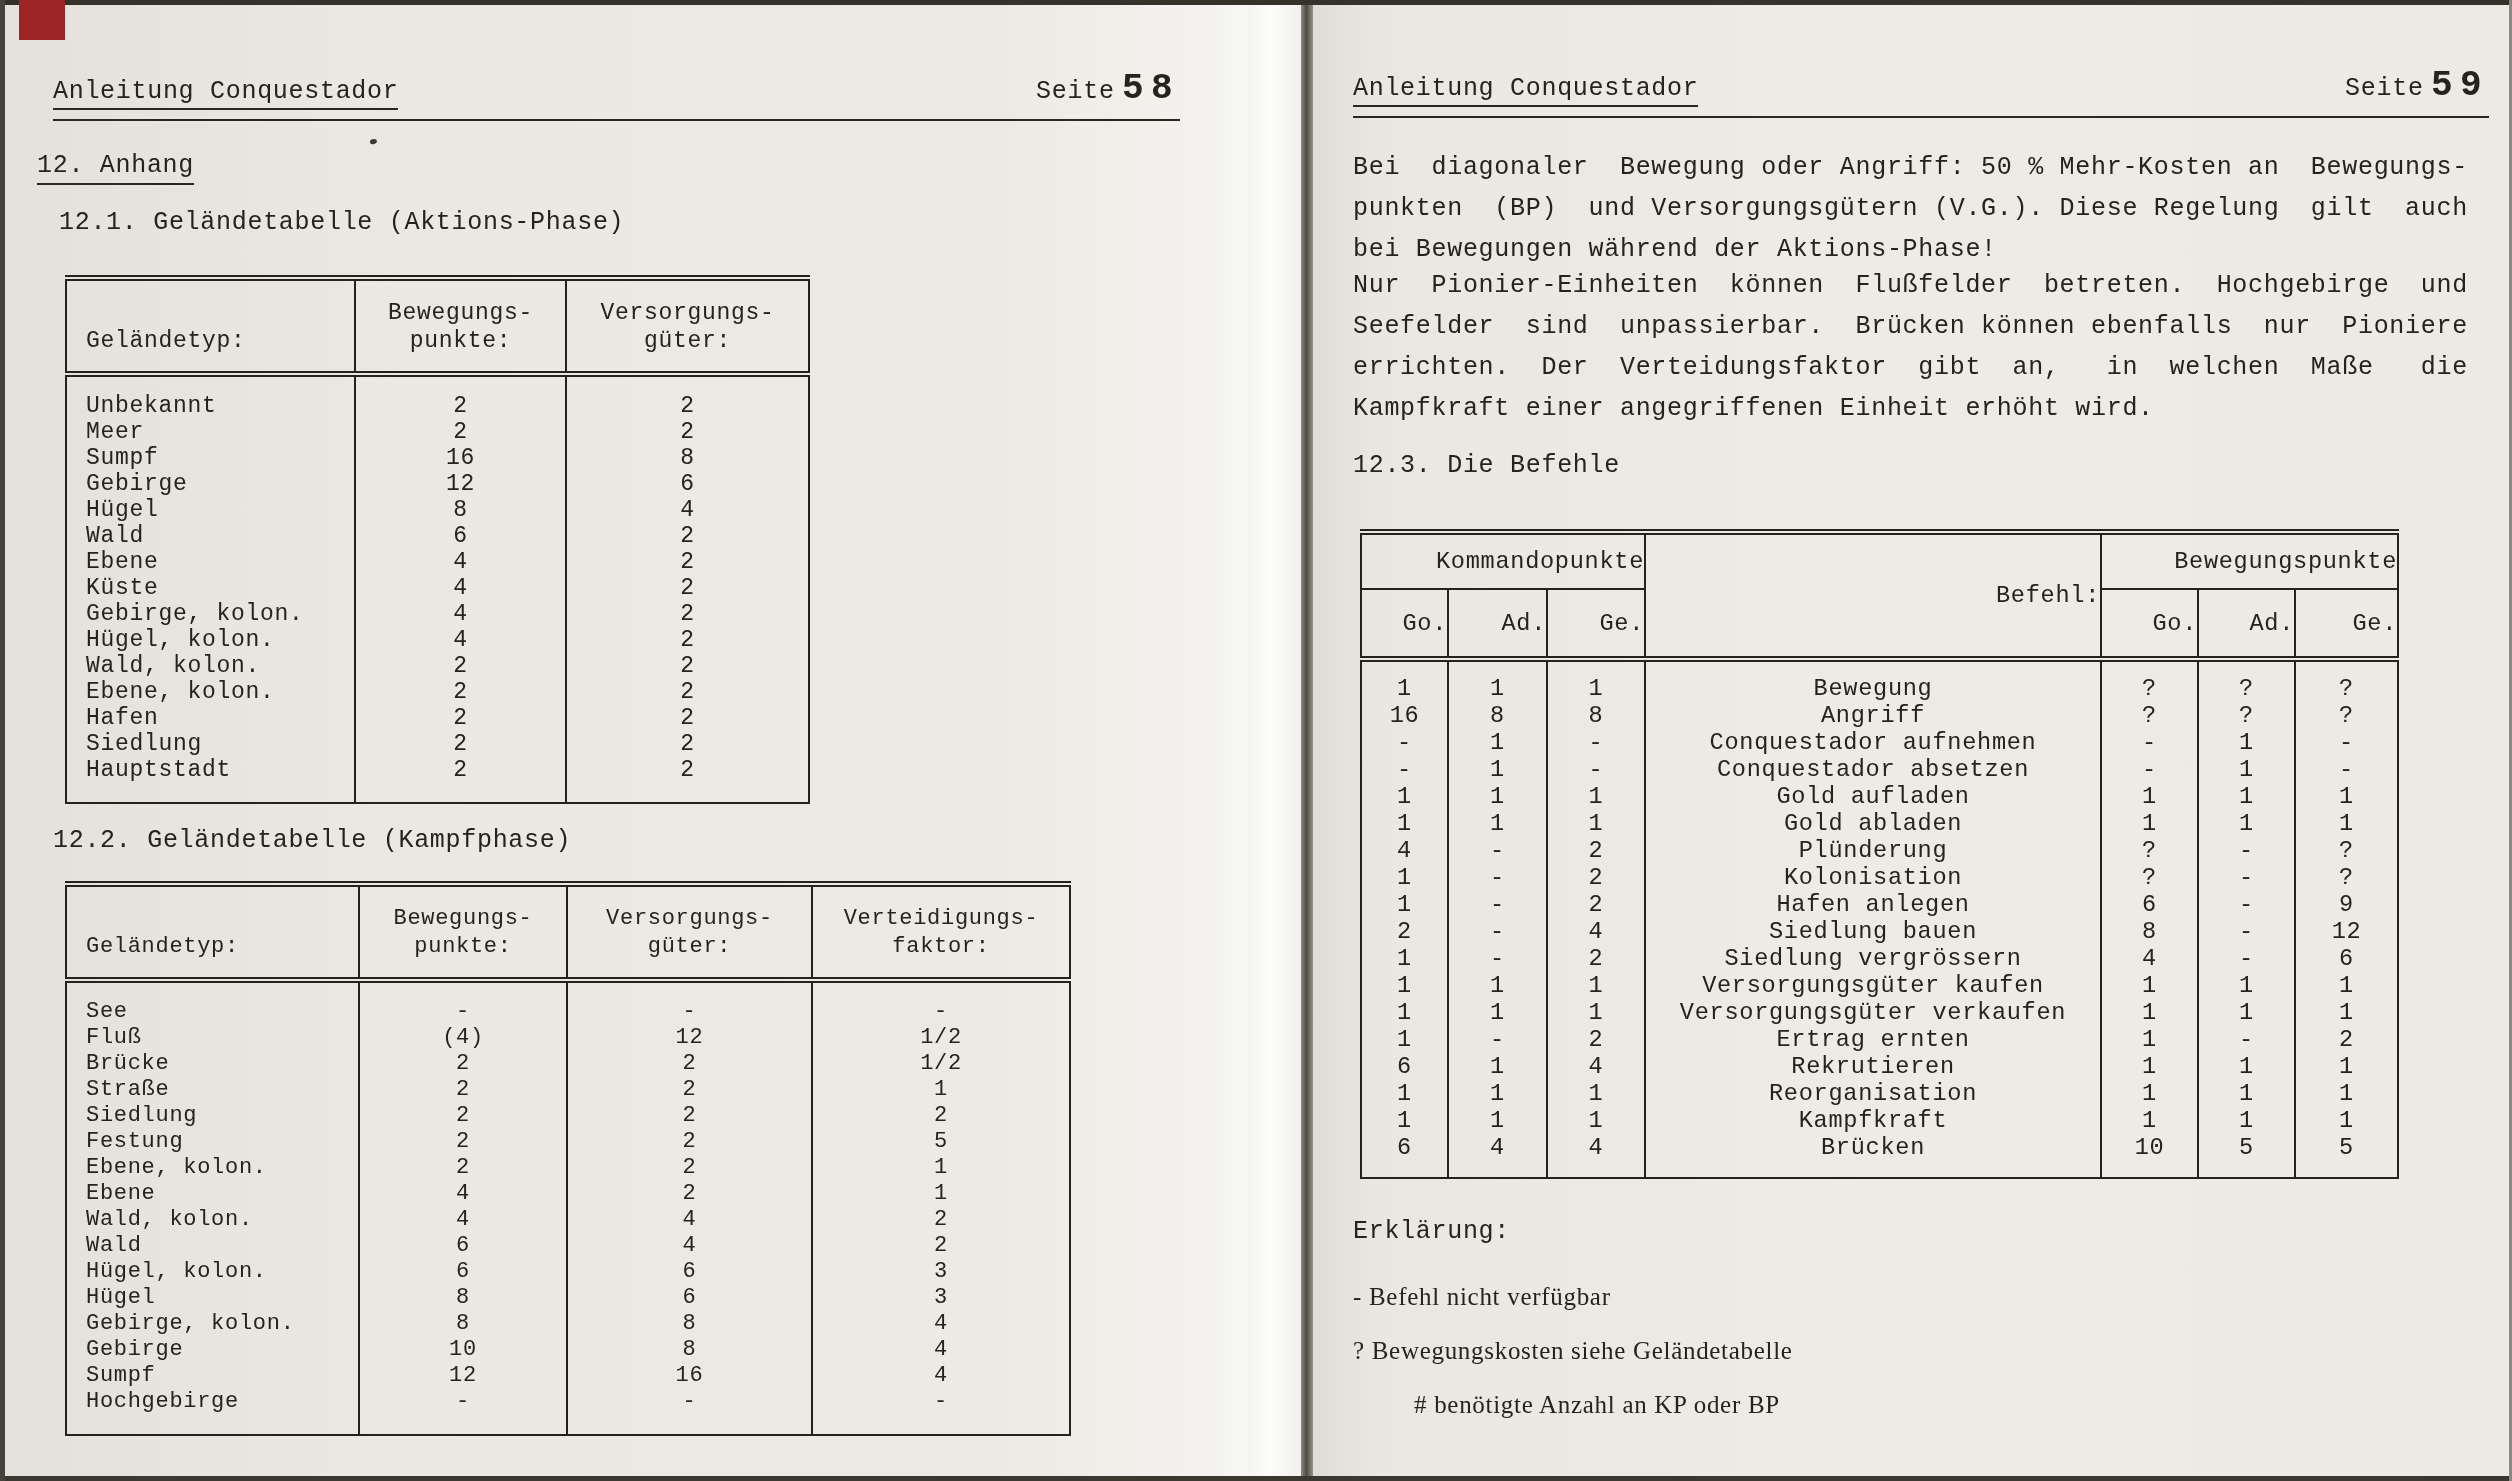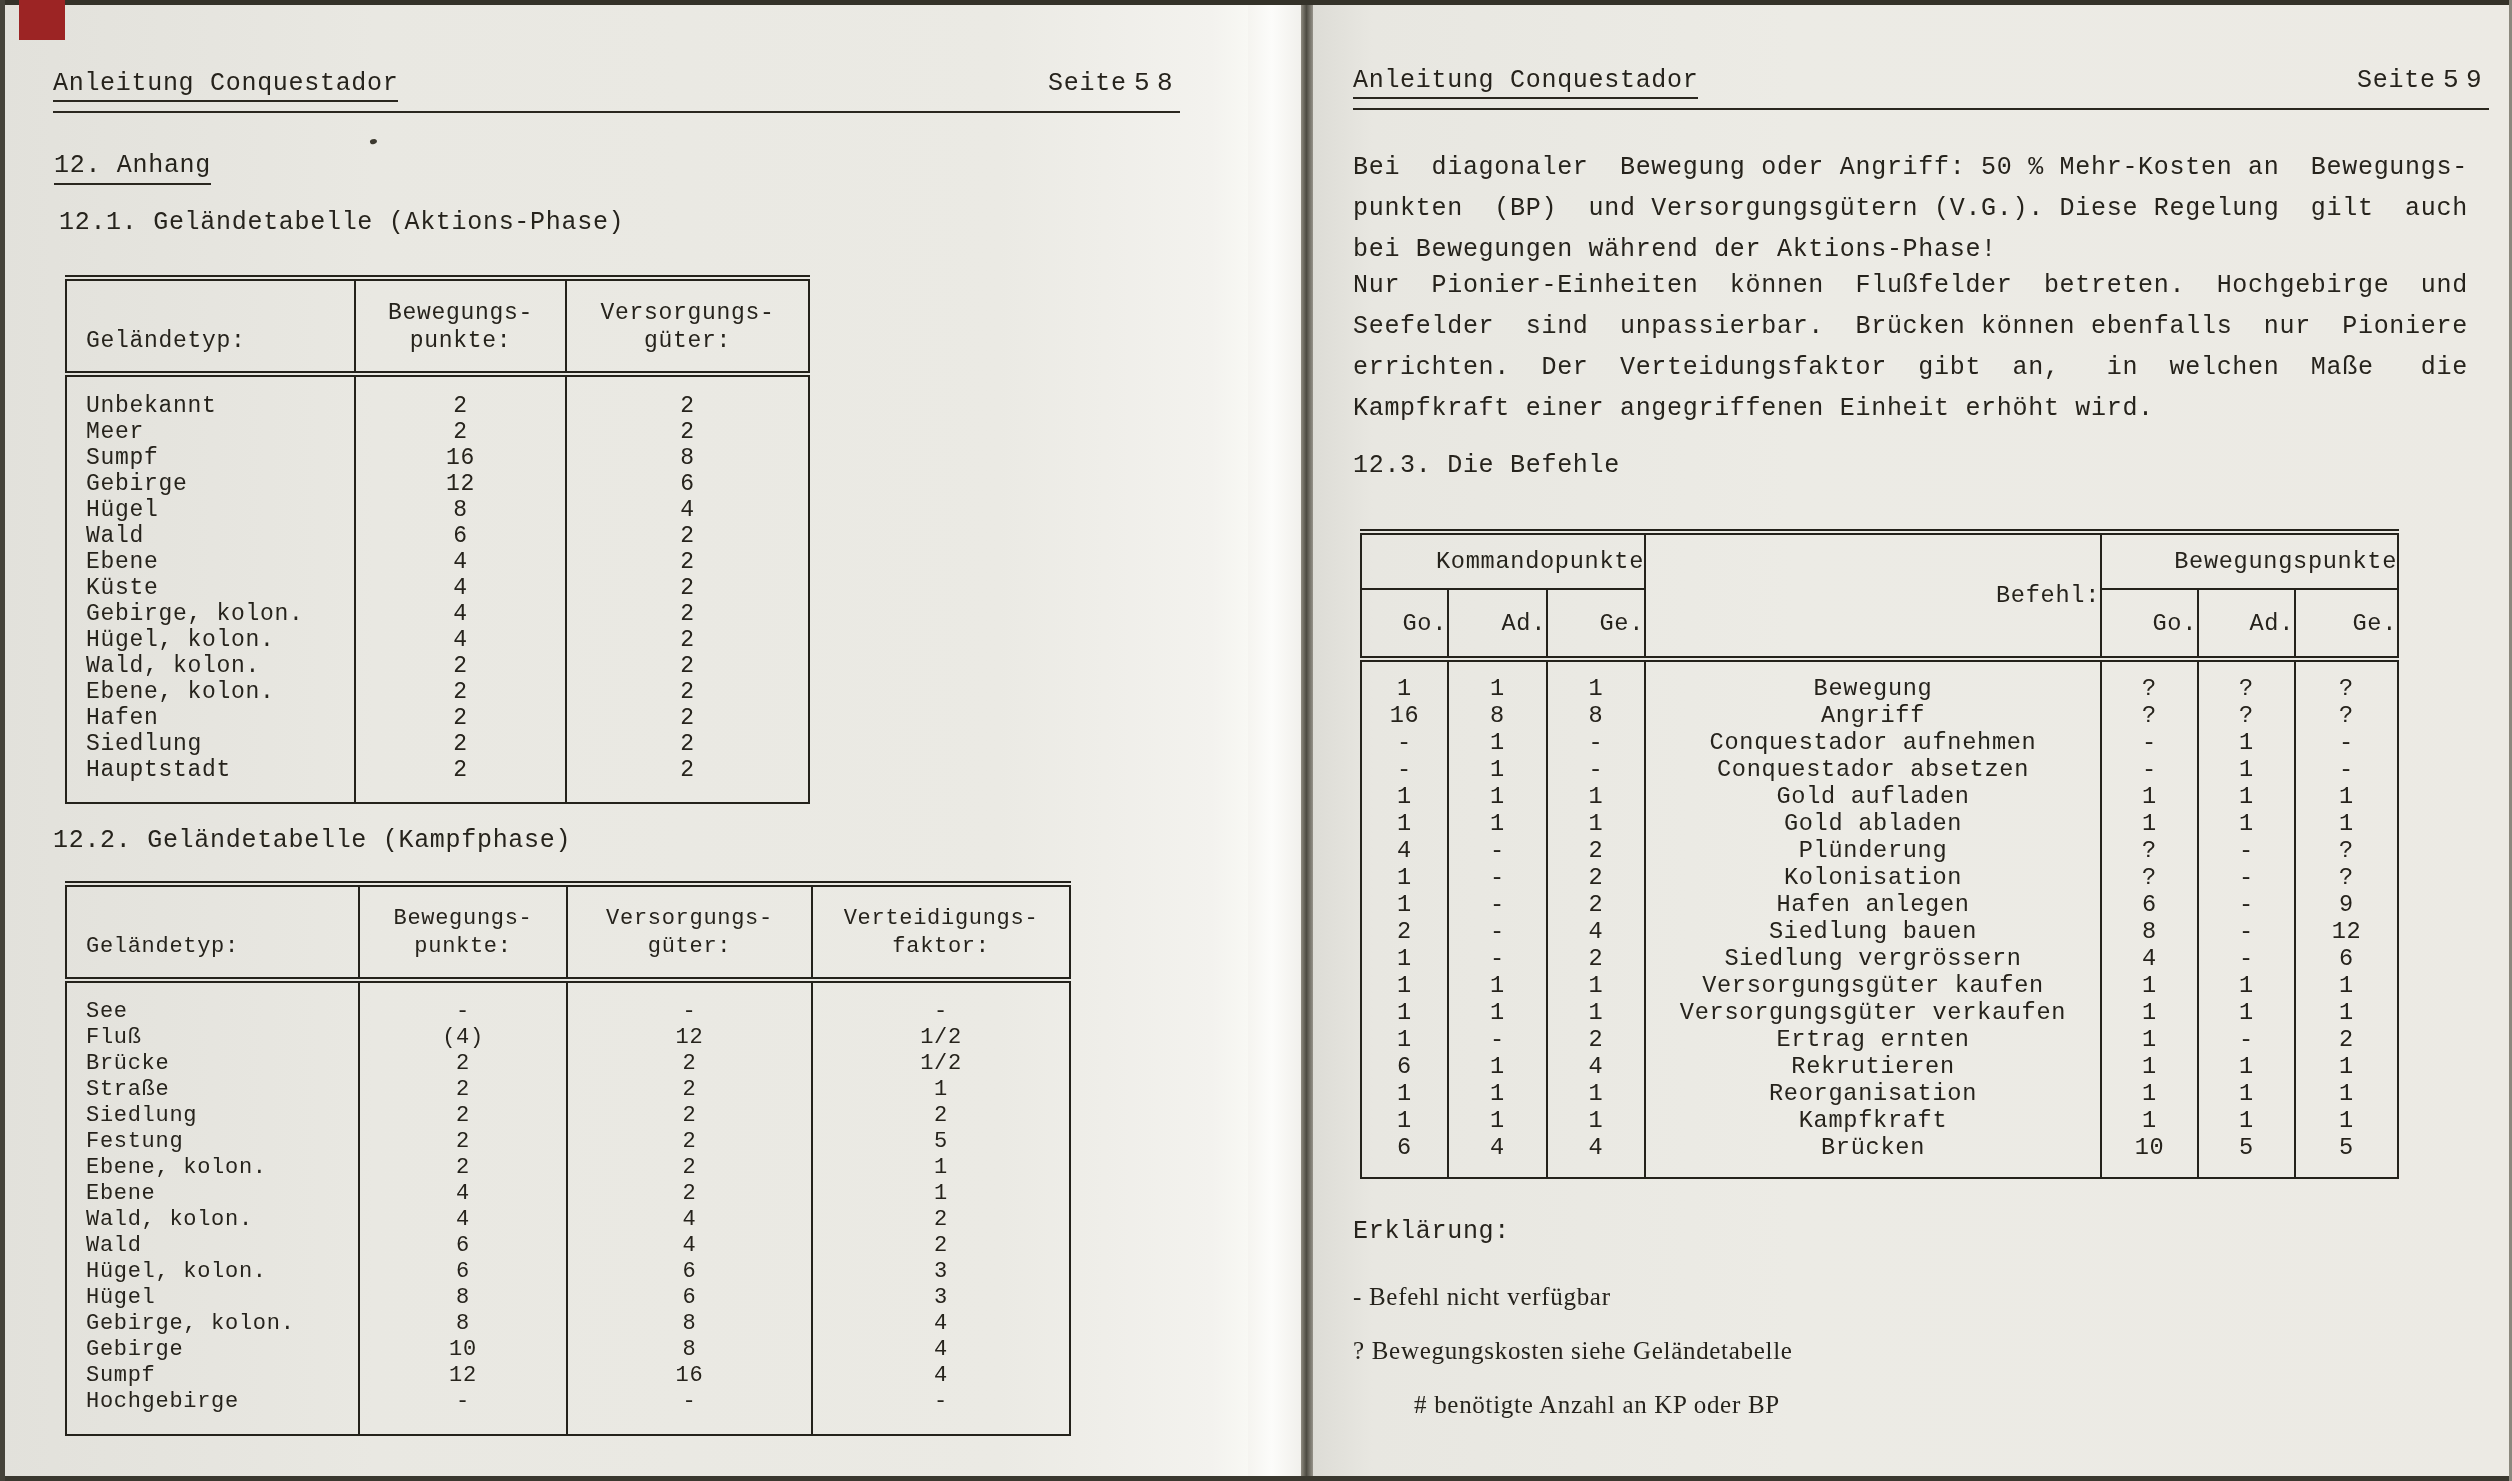--- a/index.html
+++ b/index.html
@@ -36,21 +36,21 @@
   .corner-red{position:absolute;left:19px;top:0;width:46px;height:40px;background:#9c2424;}
   .ink-speck{position:absolute;left:370px;top:139px;width:7.4px;height:5.2px;background:#3c392f;border-radius:45% 55% 50% 50%;transform:rotate(-18deg);}
   
   .abs{position:absolute;}
   .pg-header{
     display:flex;justify-content:space-between;align-items:baseline;
     border-bottom:2.9px solid #2a271f;padding-bottom:8.8px;
   }
   .pg-title{font-size:25px;letter-spacing:0.7px;border-bottom:2.2px solid #2a271f;padding-bottom:2.2px;}
   .pg-pageno{font-size:25px;letter-spacing:0.7px;white-space:pre;}
-  .pg-pageno b{font-size:26px;font-weight:normal;letter-spacing:7.4px;margin-left:7.4px;}
+  .pg-pageno b{font-size:36px;font-weight:bold;letter-spacing:7.4px;margin-left:7.4px;}
   .h-underlined span{font-size:25px;letter-spacing:0.7px;border-bottom:2.2px solid #2a271f;padding-bottom:2.9px;}
   .h-plain{font-size:25px;letter-spacing:0.7px;}
   .pline{font-size:25px;letter-spacing:0.7px;line-height:41px;white-space:pre;}
   .legend-title{font-size:25px;letter-spacing:0.7px;}
   .legend-line{font-size:25px;letter-spacing:0.7px;white-space:pre;font-family:Liberation Serif, serif;}
   
   table.doc{border-collapse:collapse;table-layout:fixed;
     border:2.9px solid #24221b;border-top:6.6px double #24221b;}
   table.doc th,table.doc td{
     font-weight:normal;padding:0;letter-spacing:0.7px;
@@ -84,21 +84,21 @@
   <div class="page-left"></div>
   <div class="gutter"></div>
   <div class="gutter-crease"></div>
   <div class="page-right"></div>
 
   <div class="abs pg-header" style="left:53px;top:68px;width:1127px;">
     <span class="pg-title">Anleitung Conquestador</span>
     <span class="pg-pageno"><span>Seite</span><b>58</b></span>
   </div>
 
-  <div class="abs h-underlined" style="left:54px;top:151px;text-align:center;">
+  <div class="abs h-underlined" style="left:37px;top:151px;text-align:center;">
     <span>12. Anhang</span>
   </div>
 
   <div class="ink-speck"></div>
 
   <div class="abs h-plain" style="left:59px;top:208px;">12.1. Geländetabelle (Aktions-Phase)</div>
 
   <table class="doc terrain abs" style="left:65px;top:275px;width:743px;">
     <colgroup>
         <col style="width:289px">

